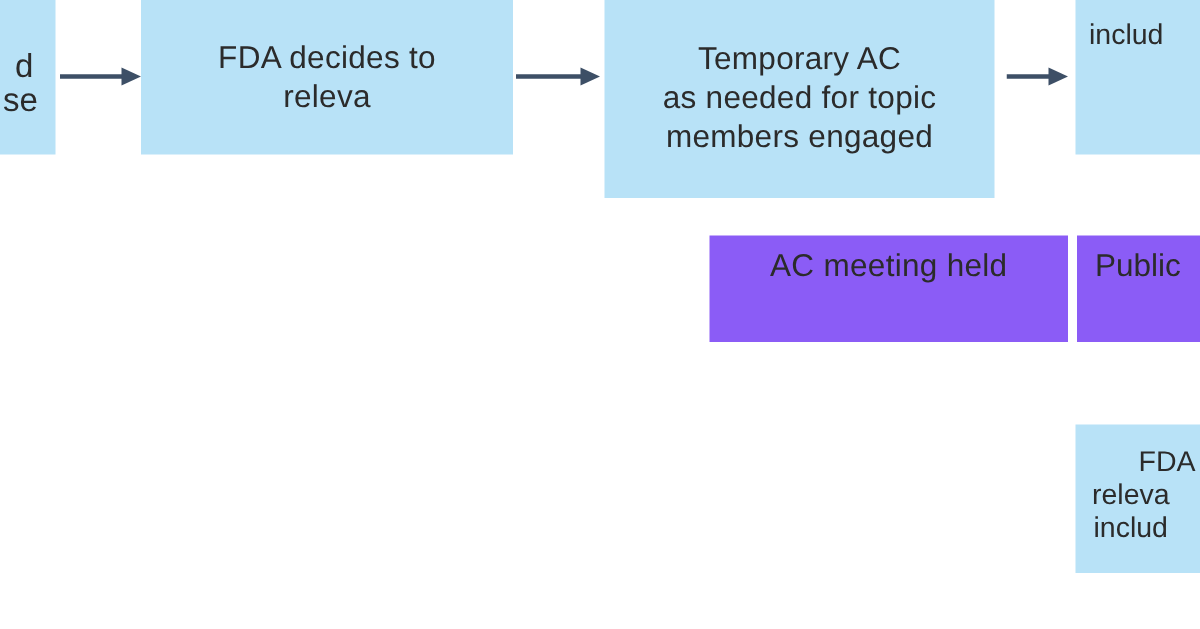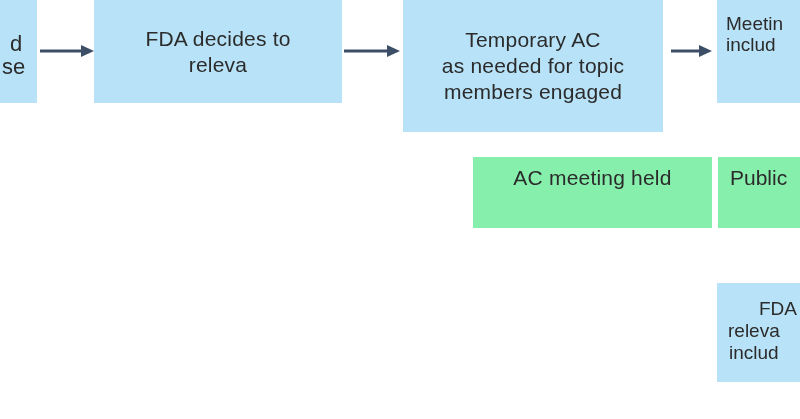--- a/index.html
+++ b/index.html
@@ -2,21 +2,21 @@
 <html><head>
 <meta charset="utf-8">
 <style>
   html,body{margin:0;padding:0;background:#ffffff;}
   .canvas{
     position:relative;width:800px;height:419px;background:#ffffff;overflow:hidden;
     font-family:"Liberation Sans",sans-serif;color:#2b2b2b;
   }
   .box{position:absolute;box-sizing:border-box;}
   .blue{background:#b8e2f7;}
-  .pink{background:#86efac;}
+  .pink{background:#8b5cf6;}
 
   
   #box1{left:0;top:0;width:37px;height:103px;}
   #box2{left:94px;top:0;width:248px;height:103px;}
   #box3{left:403px;top:0;width:260px;height:132px;}
   #box4{left:717px;top:0;width:83px;height:103px;
         font-size:19px;line-height:21px;padding:13px 0 0 9px;white-space:nowrap;}
 
   .center3{display:flex;flex-direction:column;justify-content:center;
            text-align:center;font-size:21px;line-height:26px;letter-spacing:.2px;}
@@ -84,21 +84,20 @@
   </div>
 
   <div class="arrow" id="arrow3">
     <svg width="41" height="14">
       <line x1="0" y1="7" x2="29" y2="7"></line>
       <path d="M28 1 L41 7 L28 13 Z"></path>
     </svg>
   </div>
 
   <div class="box blue" id="box4">
-    <div>Meetin</div>
     <div>includ</div>
   </div>
 
   <div class="box pink" id="box5">
     <div>AC meeting held</div>
   </div>
 
   <div class="box pink" id="box6">
     <div>Public</div>
   </div>

